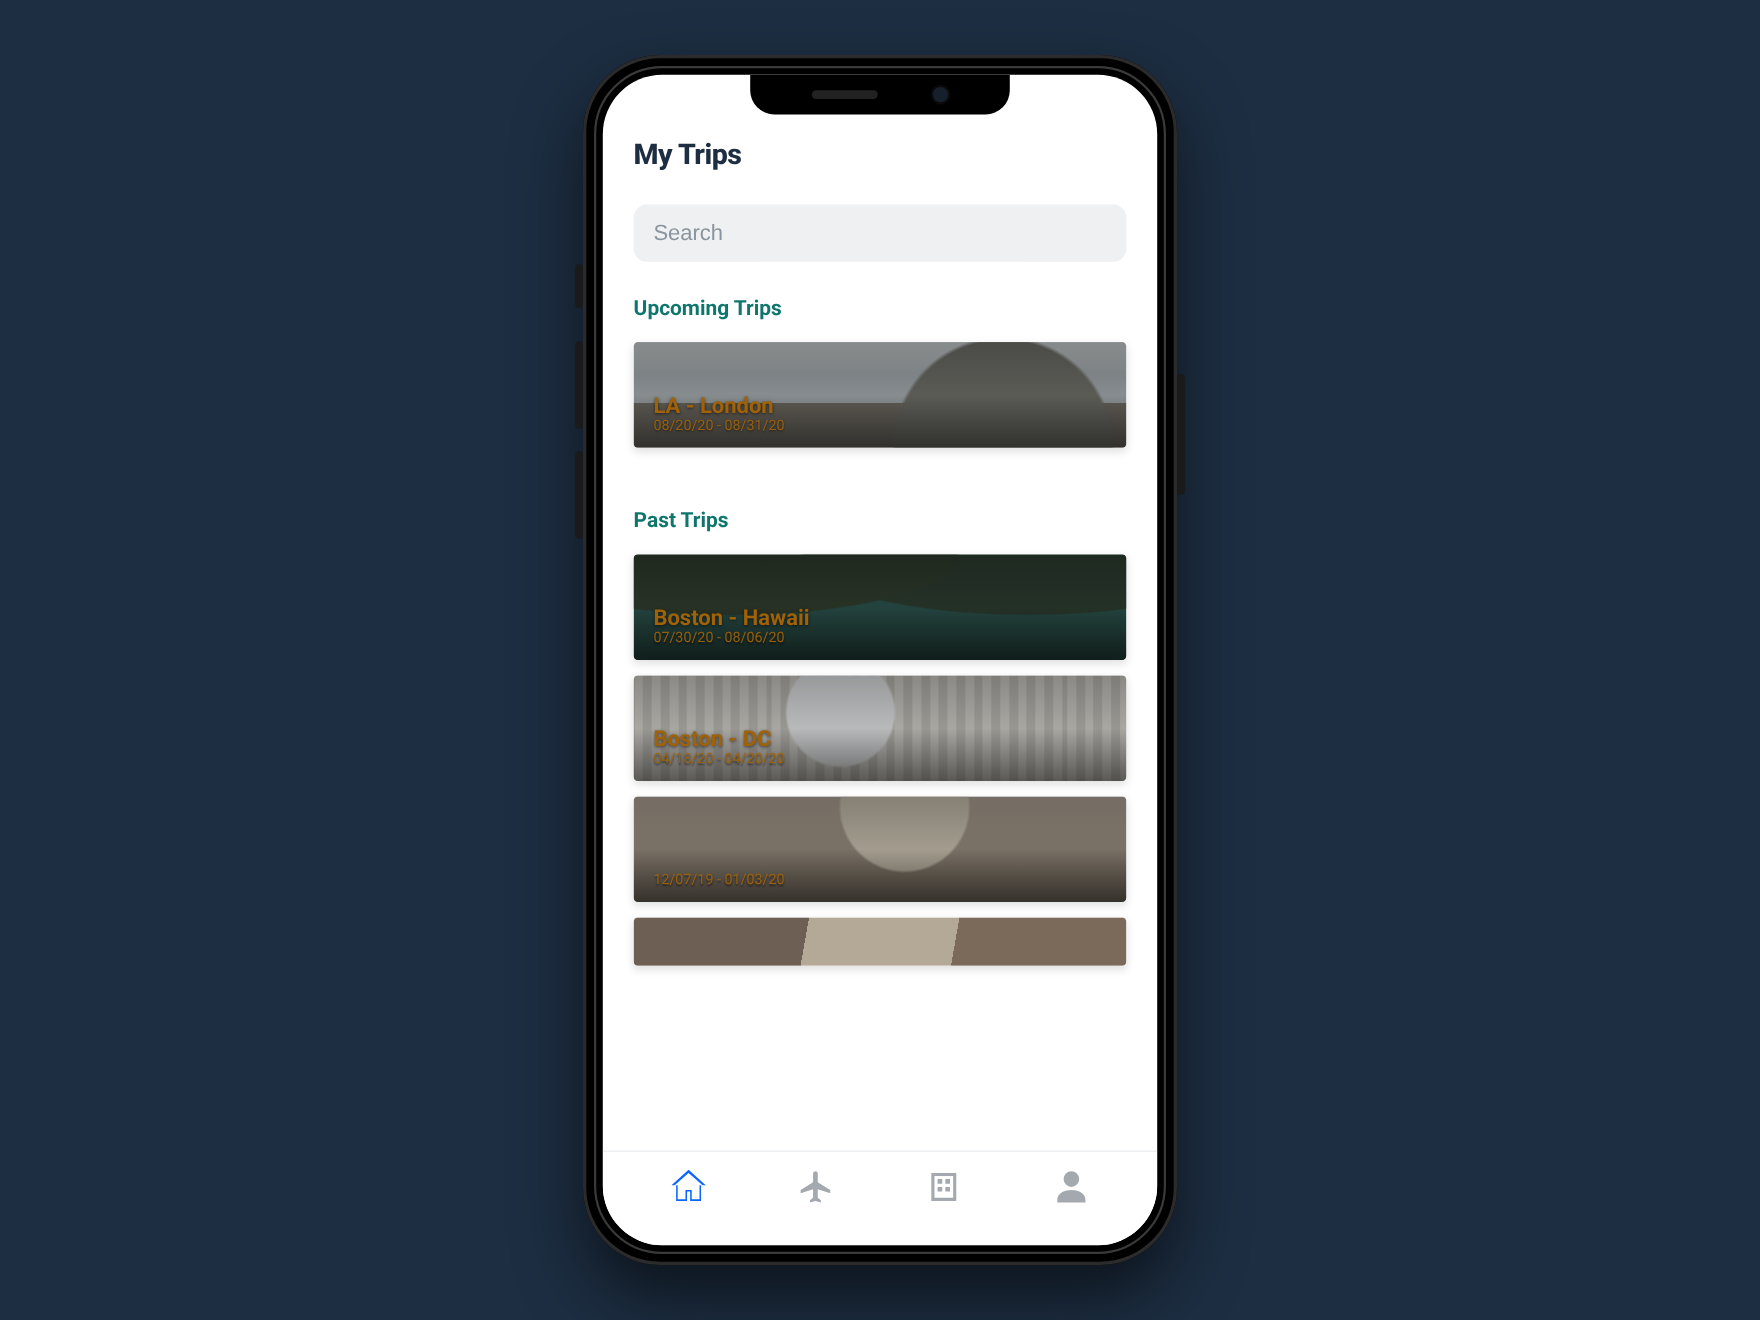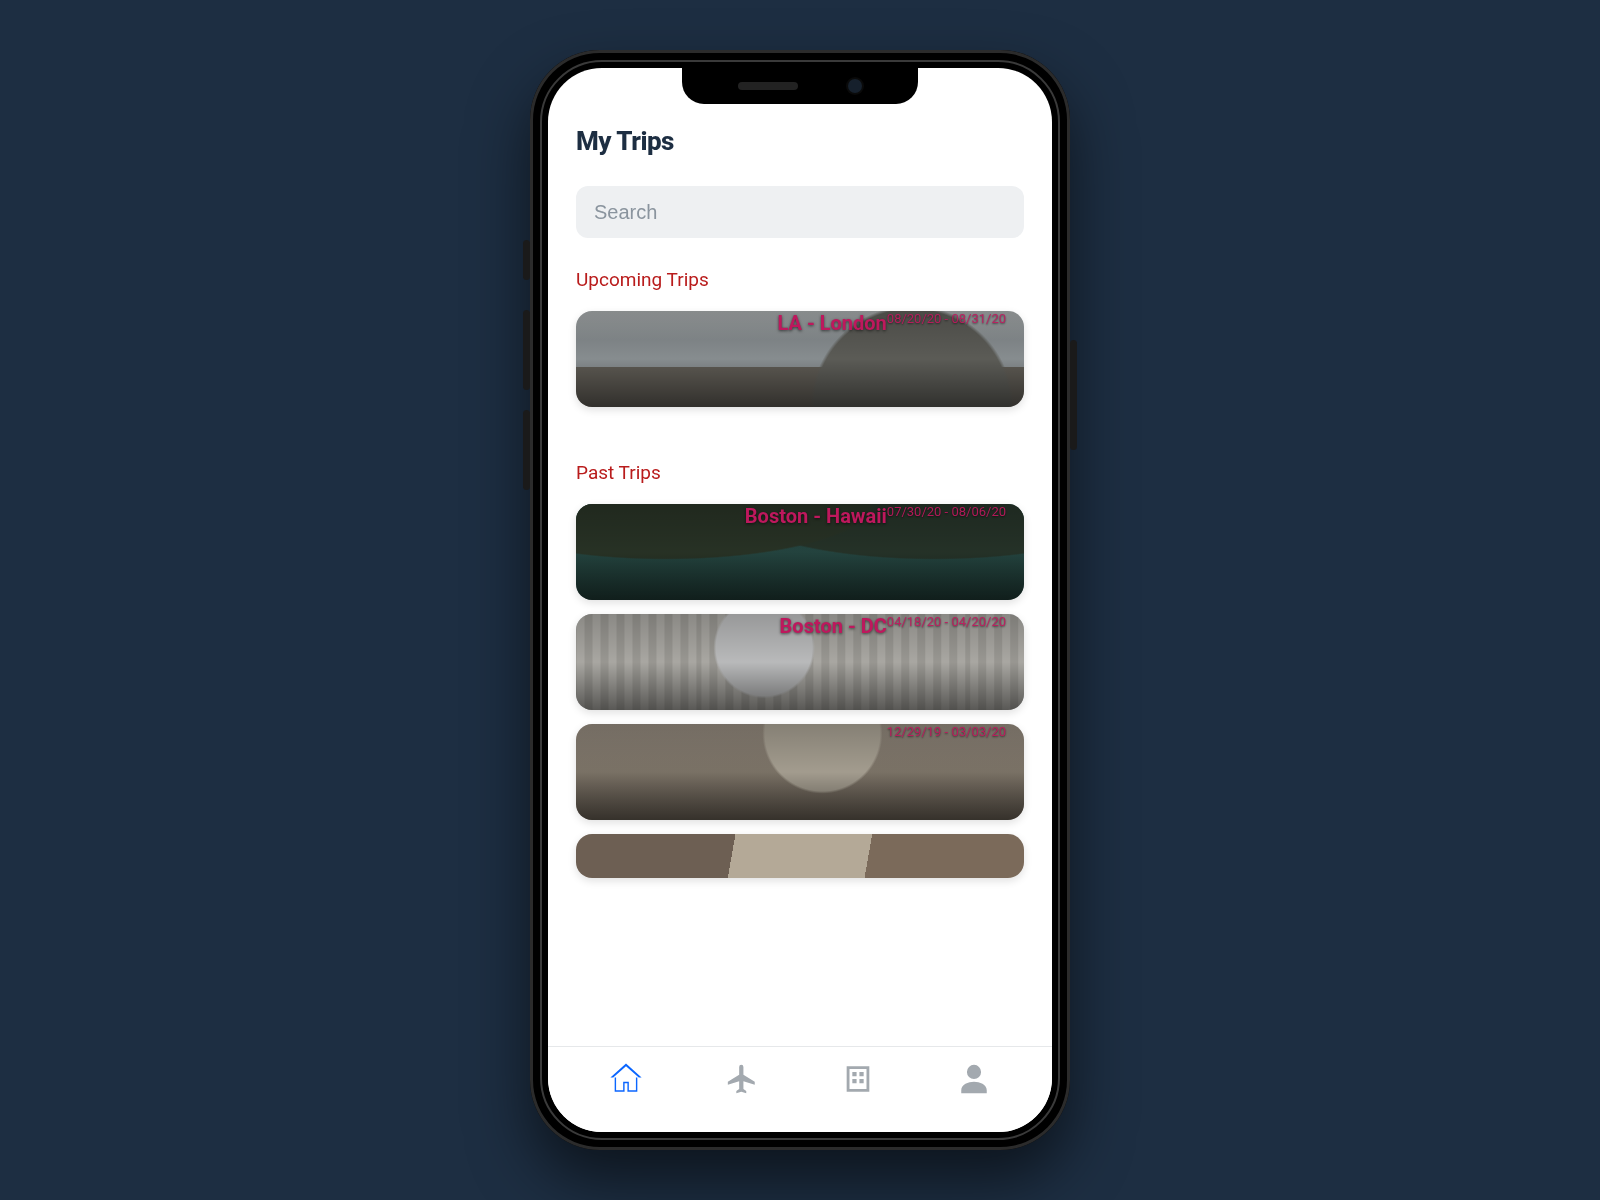--- a/index.html
+++ b/index.html
@@ -84,36 +84,36 @@
     padding: 0 18px;
     font-size: 20px;
     color: #6a7580;
     outline: none;
     margin-bottom: 30px;
   }
   .search::placeholder { color: #8a949e; }
 
   .section-heading {
     font-size: 19px;
-    font-weight: 400;
-    color: #b91c1c;
+    font-weight: 700;
+    color: #0f766e;
     margin-bottom: 20px;
   }
   .section + .section { margin-top: 54px; }
 
   .trip-card {
     position: relative;
     height: 96px;
-    border-radius: 16px;
+    border-radius: 4px;
     overflow: hidden;
     margin-bottom: 14px;
     box-shadow: 0 3px 8px rgba(0,0,0,.12);
-    display:flex; flex-direction:row; justify-content:flex-end;
+    display:flex; flex-direction:column; justify-content:flex-end;
     padding: 0 18px 12px 18px;
-    color:#be185d;
+    color:#a16207;
     cursor:pointer;
   }
   .trip-card .bg { position:absolute; inset:0; z-index:0; }
   .trip-card .shade {
     position:absolute; inset:0; z-index:1;
     background: linear-gradient(to top, rgba(0,0,0,.55) 0%, rgba(0,0,0,.15) 50%, rgba(0,0,0,.3) 100%);
   }
   .trip-card .title { position:relative; z-index:2; font-size:20px; font-weight:700; text-shadow:0 1px 3px rgba(0,0,0,.6); }
   .trip-card .dates { position:relative; z-index:2; font-size:13px; opacity:.92; text-shadow:0 1px 2px rgba(0,0,0,.6); }
 
@@ -215,21 +215,21 @@
         <div class="trip-card">
           <div class="bg bg-dc"></div>
             <div class="shade"></div>
           <div class="title">Boston - DC</div>
           <div class="dates">04/18/20 - 04/20/20</div>
         </div>
 
         <div class="trip-card">
           <div class="bg bg-mexico"></div>
             <div class="shade"></div>
-          <div class="dates">12/29/19 - 03/03/20</div>
+          <div class="dates">12/07/19 - 01/03/20</div>
         </div>
 
         <div class="trip-card partial">
           <div class="bg bg-partial"></div>
             <div class="shade"></div>
         </div>
       </div>
     </div>
 
     <div class="tabbar">

